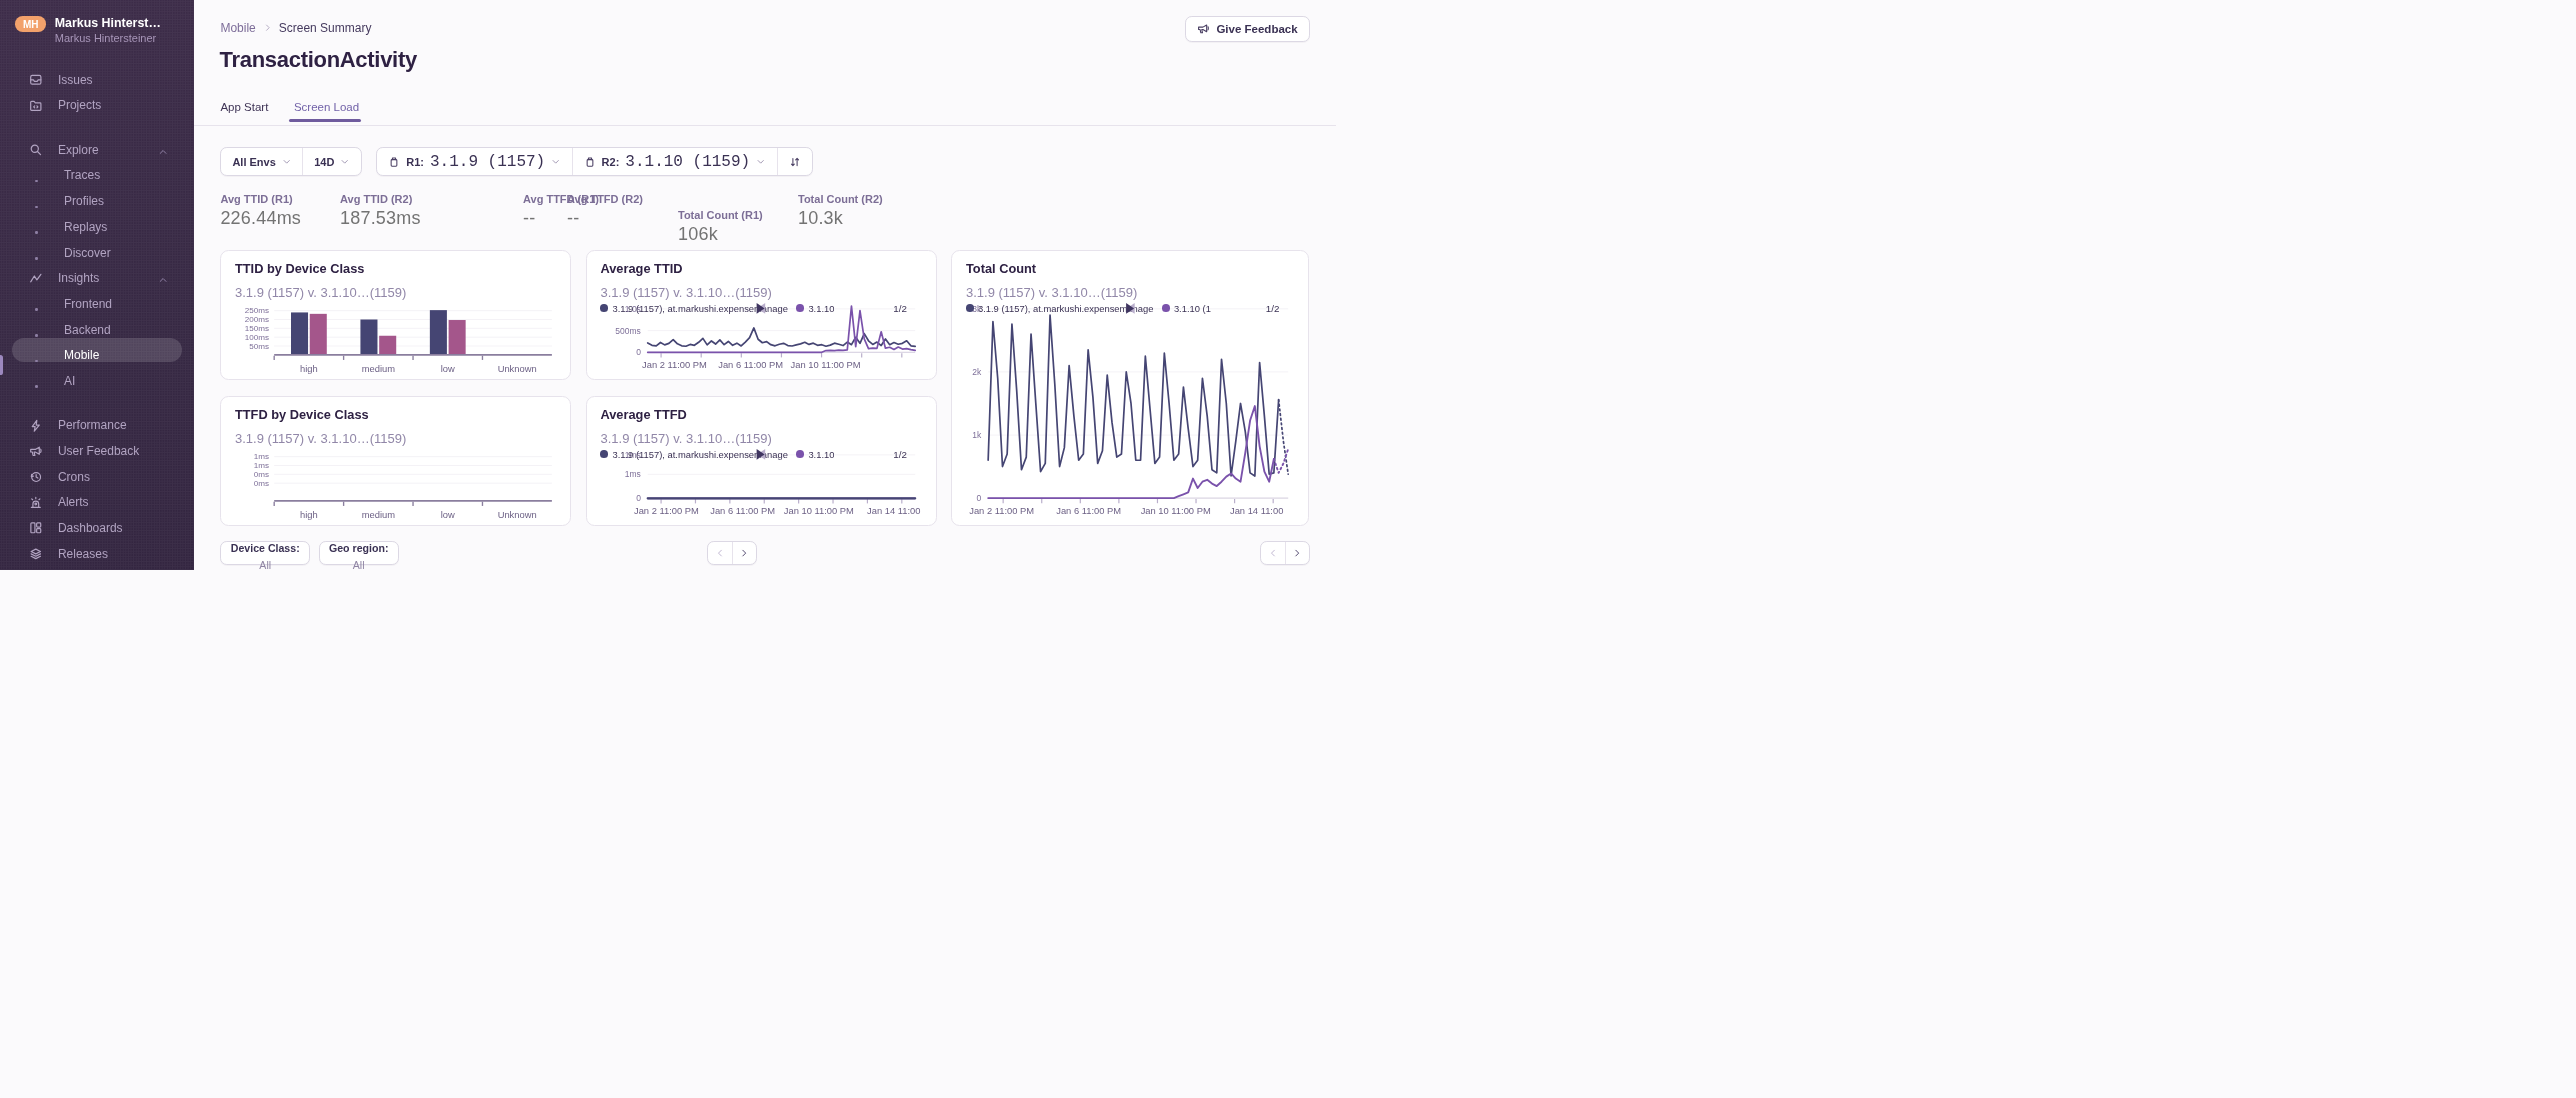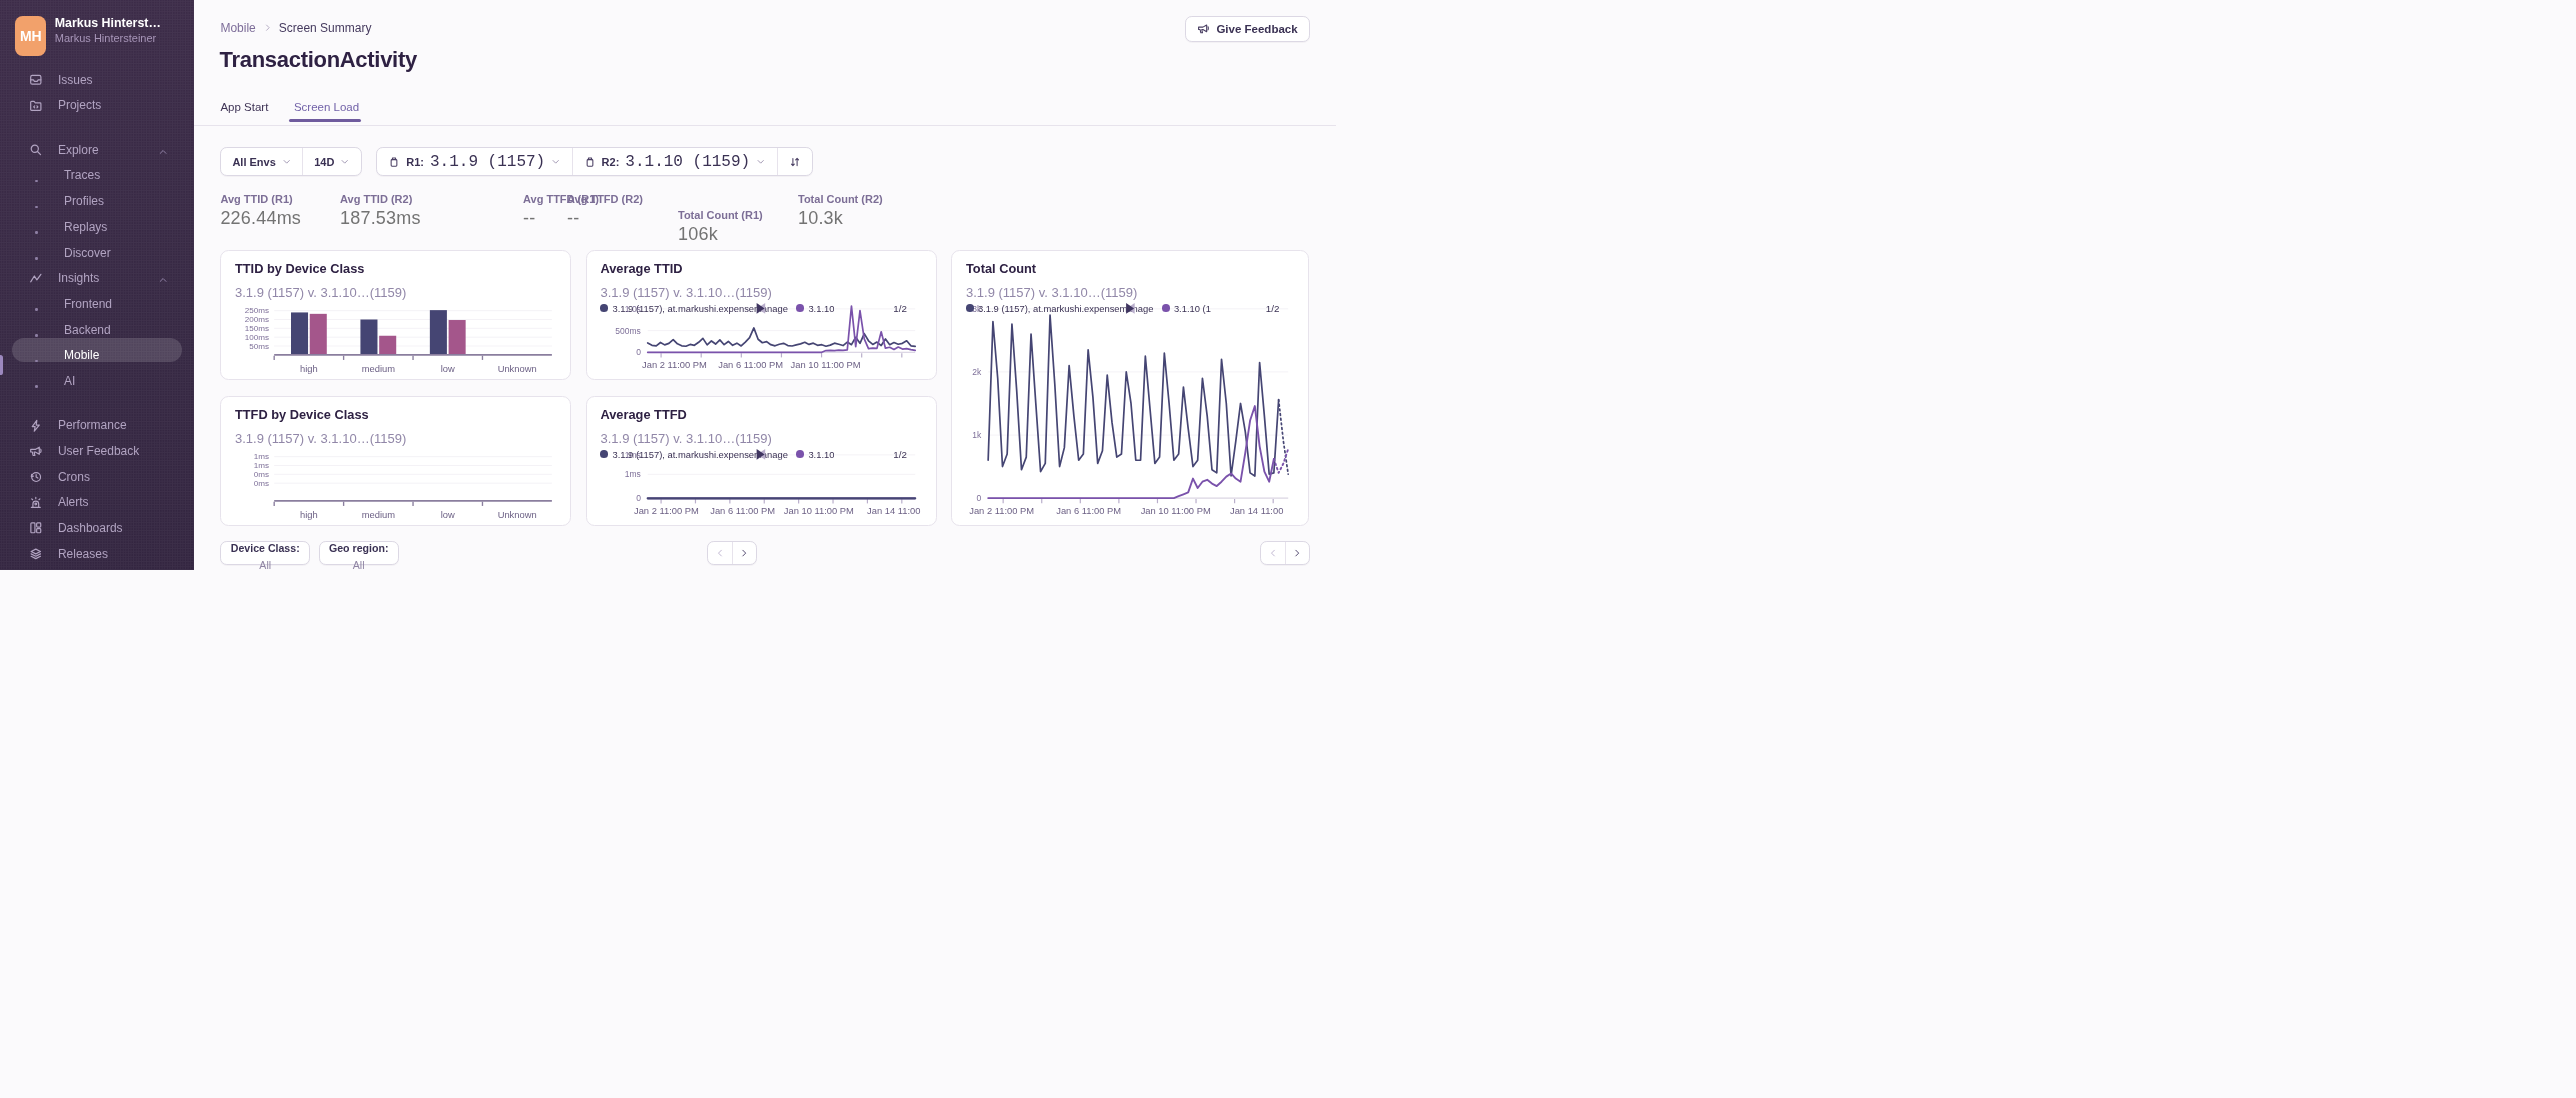--- a/index.html
+++ b/index.html
@@ -6,22 +6,22 @@
   html,body { width:1336px; height:570px; }
   body { font-family:"Liberation Sans", sans-serif; position:relative; overflow:hidden; background:#FBFAFC; color:#3A3153; }
 
   
   .sidebar { position:absolute; left:0; top:0; width:194px; height:570px;
     background:linear-gradient(160deg,#3D2C49 0%,#362843 60%,#332540 100%); overflow:hidden; }
   .sidebar .noise { position:absolute; inset:0;
     background-image:radial-gradient(rgba(255,255,255,0.045) 0.9px, transparent 0.9px);
     background-size:2.6px 2.6px; pointer-events:none; }
   .userblock { position:absolute; left:15.3px; top:16px; width:167px; display:flex; gap:8.5px; cursor:pointer; }
-  .avatar { width:31px; height:40px; border-radius:7.7px; background:#F2A16B; color:#fff;
-    font-size:14px; font-weight:700; display:flex; align-items:center; justify-content:center; flex:0 0 auto; }
+  .avatar { width:31px; height:16px; border-radius:7.7px; background:#F2A16B; color:#fff;
+    font-size:10px; font-weight:700; display:flex; align-items:center; justify-content:center; flex:0 0 auto; }
   .uname { color:#fff; font-weight:700; font-size:12.4px; line-height:15.3px; white-space:nowrap; overflow:hidden; }
   .uorg { color:#A795B8; font-size:11px; line-height:14.5px; white-space:nowrap; overflow:hidden; }
   #nav { position:absolute; left:0; right:0; top:61px; }
   .nav-item { position:relative; height:24px; margin:1.7px 12px; display:flex; align-items:flex-end;
     color:#B2A4C2; font-size:12px; border-radius:12px; cursor:pointer; padding:0 8.5px; }
   .nav-item .nicon { width:13.6px; height:13.6px; margin-left:8.5px; margin-right:15.3px; flex:0 0 auto; color:#B2A4C2; }
   .nav-item.sub { padding-left:0; }
   .nav-item .bullet { width:2.6px; height:2.6px; border-radius:50%; background:#8D7EA3; margin-left:23px; margin-right:26.4px; flex:0 0 auto;}
   .nav-item .chev { width:10.2px; height:10.2px; margin-left:auto; margin-right:5.1px; color:#9A8BB0; }
   .nav-item.selected { background:rgba(255,255,255,0.14); color:#FFFFFF; }

